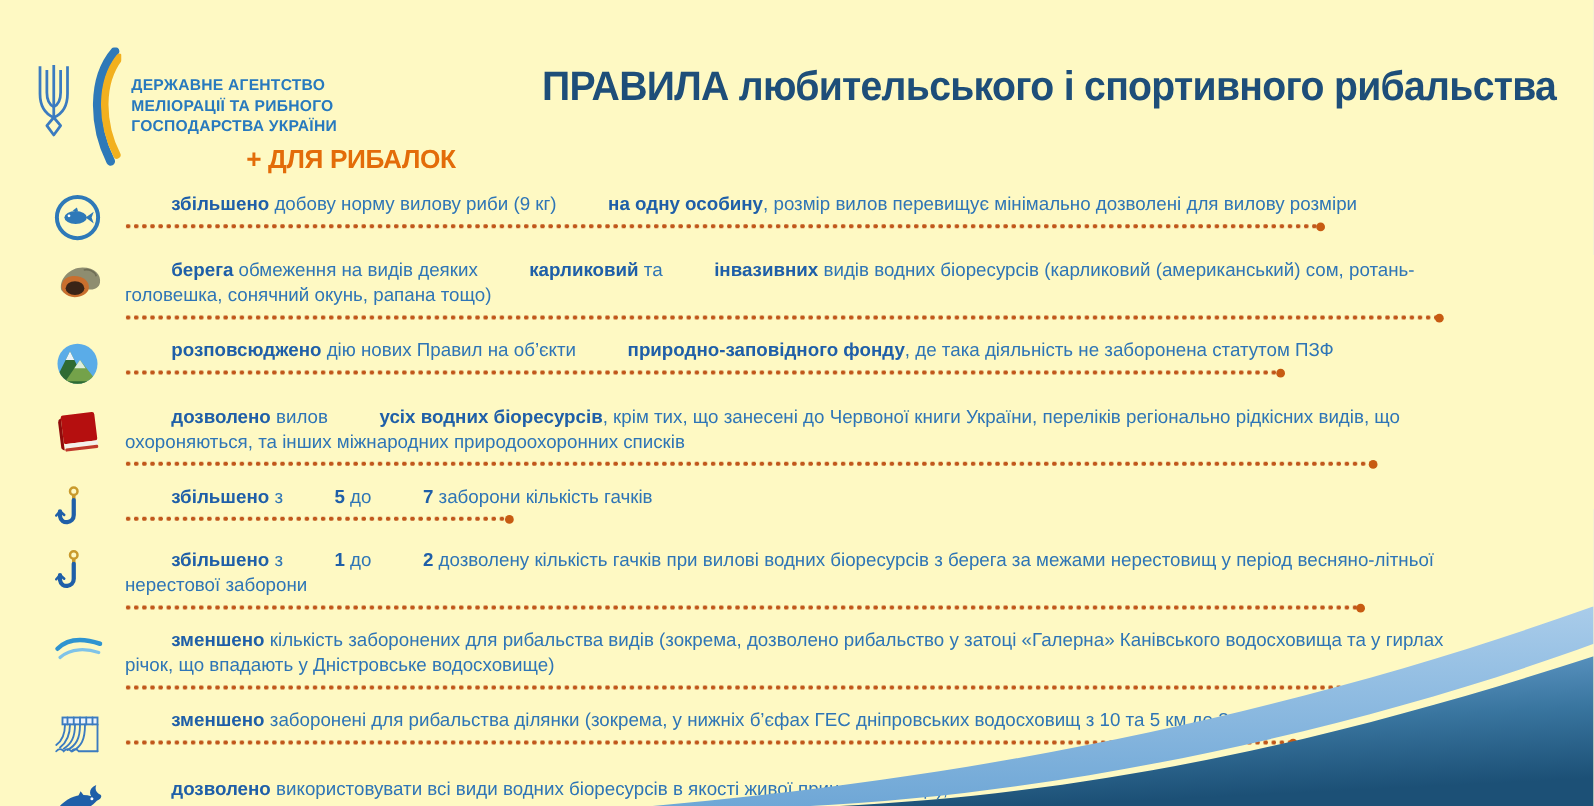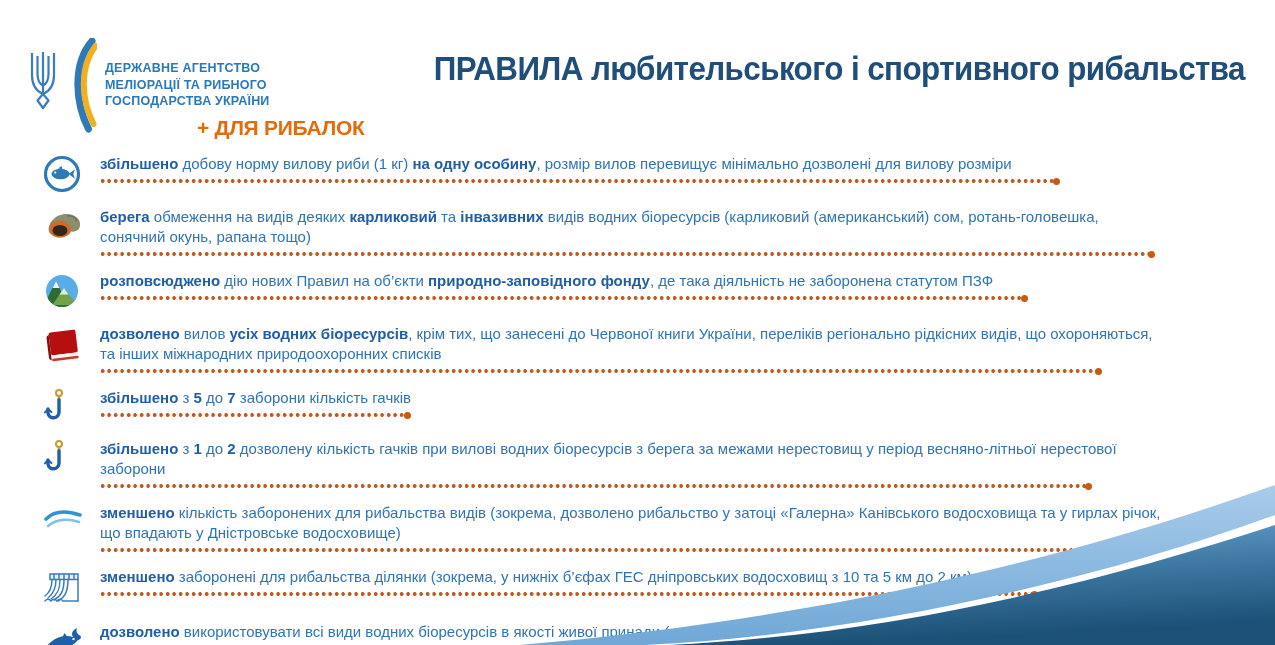--- a/index.html
+++ b/index.html
@@ -1,17 +1,17 @@
 <!DOCTYPE html>
 <html lang="uk"><head>
 <meta charset="utf-8">
 <style>
   html,body{margin:0;padding:0;background:#e8e8e8;}
   .slide{
-    position:relative;width:1275px;height:645px;background:#ffffff;overflow:hidden;
+    position:relative;width:1275px;height:645px;background:#fef9c3;overflow:hidden;
     font-family:"Liberation Sans",sans-serif;
   }
   
   .logo-block{position:absolute;left:25px;top:38px;display:flex;align-items:flex-start;}
   .logo-tryzub{margin-top:12px;}
   .logo-crescent{margin-left:6px;}
   .logo-text{margin-left:8px;margin-top:22px;font-size:12.5px;font-weight:bold;
     color:#2779BE;line-height:1.32;letter-spacing:.2px;text-transform:uppercase;}
   .main-title{
     position:absolute;top:50px;right:30px;
@@ -22,21 +22,21 @@
     position:absolute;left:197px;top:116px;
     font-size:21px;font-weight:bold;color:#E36C09;letter-spacing:-.3px;white-space:nowrap;
   }
   
   .rules-list{position:absolute;left:40px;top:154px;width:1123px;}
   .rule-row{display:flex;align-items:flex-start;margin-bottom:13px;}
   .icon-cell{flex:0 0 58px;display:flex;justify-content:flex-start;padding-left:2px;}
   .icon-cell svg{display:block;}
   .rule-content{flex:1 1 auto;min-width:0;}
   .rule-text{margin:0;font-size:15px;line-height:20px;color:#2E75B6;}
-  .rule-text .b{font-weight:bold;color:#1F5FA8;}
+  .rule-text .b{font-weight:bold;color:#1F5FA8;margin-left:37px;}
   .dots{
     margin-top:3px;height:8px;position:relative;
     background-image:radial-gradient(circle at 2.5px 4px,#C0571B 1.7px,rgba(0,0,0,0) 2px);
     background-size:6.5px 8px;background-repeat:repeat-x;
   }
   .dots::after{
     content:"";position:absolute;right:-3px;top:.5px;width:7px;height:7px;
     border-radius:50%;background:#C75B12;
   }
   
@@ -78,21 +78,21 @@
     <circle cx="20" cy="20" r="16.5" fill="none" stroke="#2E79B8" stroke-width="3.2"></circle>
     <g fill="#2E79B8">
       <ellipse cx="18.5" cy="20" rx="9" ry="5.2"></ellipse>
       <path d="M26.5 20 L33 15.3 L31.3 20 L33 24.7 Z"></path>
       <path d="M16 14.6 l3.5 -2.6 l1 3.2 Z"></path>
     </g>
     <circle cx="13.2" cy="18.6" r="1.1" fill="#ffffff"></circle>
   </svg>
 </div>
     <div class="rule-content">
-      <p class="rule-text"><span class="b">збільшено</span><span class="r"> добову норму вилову риби (1 кг) </span><span class="b">на одну особину</span><span class="r">, розмір вилов перевищує мінімально дозволені для вилову розміри</span></p>
+      <p class="rule-text"><span class="b">збільшено</span><span class="r"> добову норму вилову риби (9 кг) </span><span class="b">на одну особину</span><span class="r">, розмір вилов перевищує мінімально дозволені для вилову розміри</span></p>
       <div class="dots" style="width: 90%;"></div>
     </div>
   </div>
 
   <div class="rule-row">
     <div class="icon-cell">
   <svg width="42" height="40" viewBox="0 0 42 40" aria-hidden="true">
     <path d="M7 25 C5 16 14 7 24 7 C34 7 39 13 38 19 C37 25 30 26 25 23 C21 29 11 31 7 25 Z" fill="#8E8D70"></path>
     <path d="M9 27 C5 22 8 15 15 14 C24 13 30 18 29 24 C28 30 15 34 9 27 Z" fill="#C96F2E"></path>
     <ellipse cx="18" cy="23.5" rx="7.5" ry="5.5" fill="#3A2417"></ellipse>

